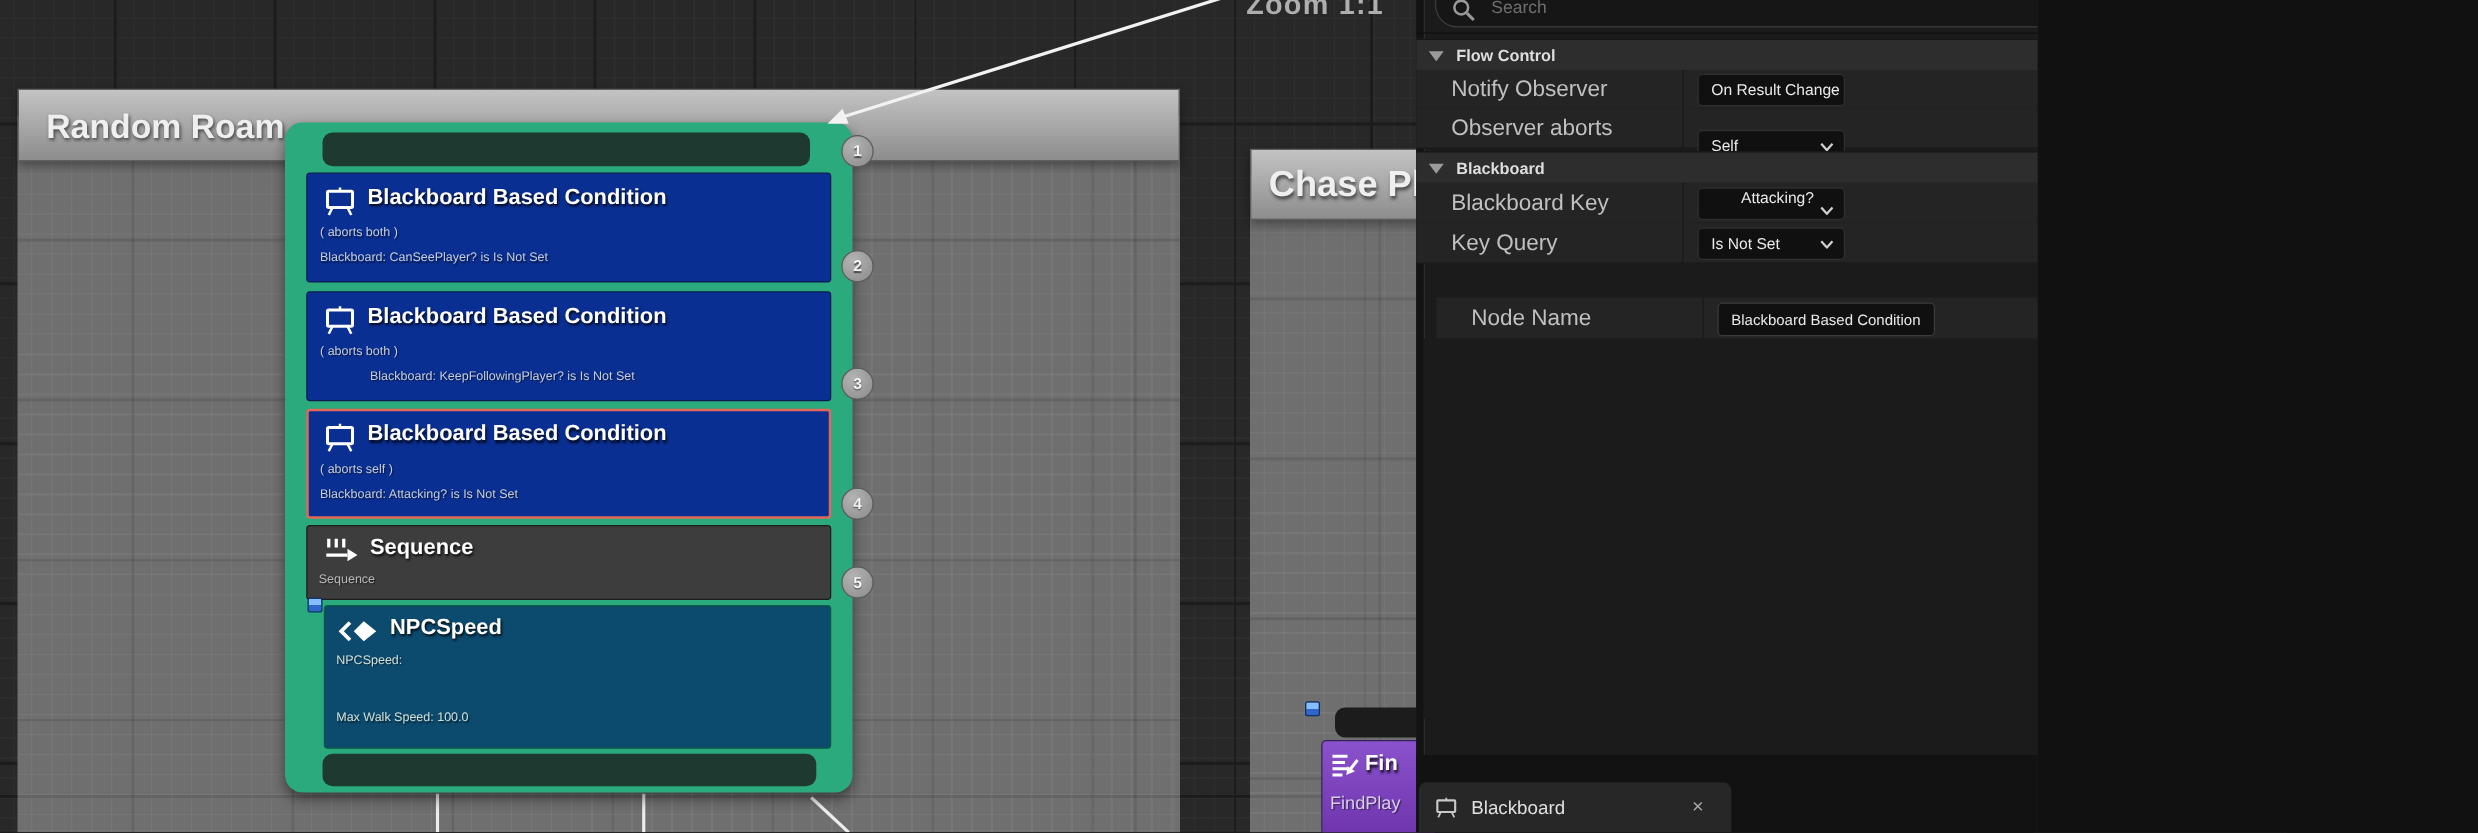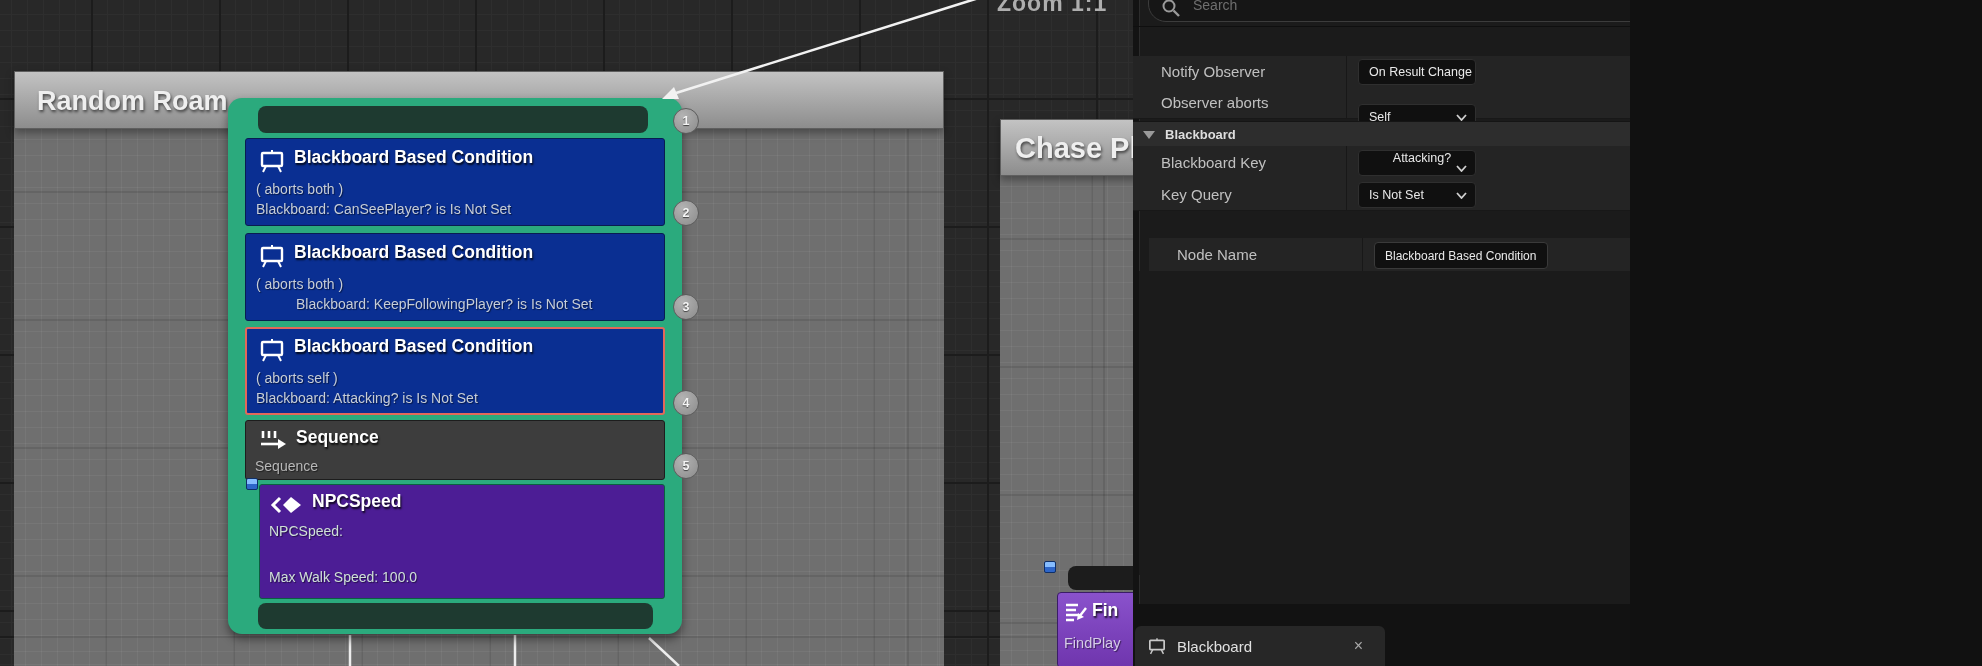--- a/index.html
+++ b/index.html
@@ -28,25 +28,25 @@
     border:1px solid #5f5f5f;box-shadow:0 4px 8px rgba(0,0,0,.35);
     color:#efefef;font-weight:bold;overflow:hidden;white-space:nowrap;
     text-shadow:1px 2px 3px rgba(0,0,0,.6);margin-top:36px;}
 
   
   .bt-frame{background:#2baa7d;border-radius:14px;box-shadow:0 5px 10px rgba(0,0,0,.45);}
   .bt-bar{background:#1e3a30;border-radius:8px;}
   .bt-sub{border-radius:3px;color:#fff;}
   .bt-title{font-size:17.5px;font-weight:bold;color:#fff;text-shadow:1px 2px 2px rgba(0,0,0,.85);
     white-space:nowrap;}
-  .bt-line{font-size:14px;color:#c6cdd8;text-shadow:1px 1px 1px rgba(0,0,0,.5);white-space:nowrap;}
+  .bt-line{font-size:10px;color:#c6cdd8;text-shadow:1px 1px 1px rgba(0,0,0,.5);white-space:nowrap;}
   .dec{background:#0a2f92;border:1.5px solid #091d50;}
   .dec-selected{border:2.5px solid #e2685a;}
   .seq{background:#3d3d3d;border:1.5px solid #1d1d1d;}
-  .svc{background:#4c1d95;border:1.5px solid #0b5e41;padding-left:48px;}
+  .svc{background:#0c4a6e;border:1.5px solid #0b5e41;padding-left:48px;}
   .order-badge{width:24px;height:24px;border-radius:50%;
     background:radial-gradient(circle at 35% 30%,#b3b3b3,#8b8b8b);
     border:1px solid #5c5c5c;color:#f5f5f5;font-size:12.5px;font-weight:bold;
     display:flex;align-items:center;justify-content:center;text-shadow:0 1px 1px rgba(0,0,0,.6);}
   .bp-marker{width:10px;height:10px;border:1px solid #0e2f68;
     background:linear-gradient(#86bdff 0 50%,#2e66c9 50% 100%);border-radius:2px;}
 
   
   .task{background:linear-gradient(#8a52cc,#6f35ad);border:1.5px solid #3a1c66;border-radius:4px;overflow:hidden;}
 
@@ -55,21 +55,21 @@
   .panel-strip{left:0;top:0;width:6px;height:666px;background:#131313;border-right:1px solid #2c2c2c;}
   .search-pill{background:#161616;border:1px solid #3c3c3c;border-radius:18px;}
   .search-input{background:transparent;border:none;outline:none;color:#b9b9b9;font-size:14px;
     font-family:"Liberation Sans",sans-serif;width:600px;}
   .search-input::placeholder{color:#6f6f6f;}
   .sec-header{background:#2d2d2d;border-top:1px solid #151515;border-bottom:1px solid #151515;
     color:#dedede;font-weight:bold;font-size:13px;display:flex;align-items:center;}
   .sec-tri{width:0;height:0;border-left:6px solid transparent;border-right:6px solid transparent;
     border-top:8px solid #9a9a9a;margin:0 10px 0 10px;}
   .prow{background:#242424;border-bottom:1px solid #181818;display:flex;align-items:center;}
-  .prow-label{color:#c0c0c0;font-size:15px;padding-left:28px;white-space:nowrap;}
+  .prow-label{color:#c0c0c0;font-size:18px;padding-left:28px;white-space:nowrap;}
   .prow-divider{position:absolute;left:213px;top:0;bottom:0;width:1px;background:#181818;}
   .prow-divider2{position:absolute;left:824px;top:0;bottom:0;width:1px;background:#181818;}
   .combo{position:absolute;left:225px;height:24px;background:#101010;border:1px solid #2f2f2f;
     border-radius:4px;color:#e9e9e9;font-size:12.5px;display:flex;align-items:center;}
   .combo-text{padding-left:10px;white-space:nowrap;}
   .combo-chev{margin-left:auto;margin-right:8px;}
   .notice-badge{background:#16a17b;border-radius:7px;color:#ecfff8;font-size:14.5px;
     display:flex;align-items:center;padding:0 14px;white-space:nowrap;}
   .bottom-tab{background:#272727;border-radius:6px 6px 0 0;display:flex;align-items:center;
     color:#e0e0e0;font-size:15px;}
@@ -198,20 +198,24 @@
       </svg>
       <input class="search-input abs" style="left: 42px; top: 7px; height: 24px;" placeholder="Search">
     </div>
     <svg class="abs" style="left:812px;top:0;" width="26" height="16" viewBox="0 0 26 16">
       <rect x="1" y="-4" width="23" height="18" rx="4" fill="none" stroke="#9a9a9a" stroke-width="2"></rect>
       <circle cx="8" cy="7" r="1.8" fill="#9a9a9a"></circle>
       <circle cx="16" cy="7" r="1.8" fill="#9a9a9a"></circle>
     </svg>
     <div class="abs" style="left:0;top:26px;width:849px;height:1px;background:#0f0f0f;"></div>
 
+    <div class="abs sec-header" style="left:0;top:31px;width:849px;height:25px;">
+      <span class="sec-tri"></span>
+      <span>Flow Control</span>
+    </div>
 
     <div class="abs prow" style="left:0;top:56px;width:849px;height:31px;">
       <span class="prow-label">Notify Observer</span>
       <span class="prow-divider"></span>
       <span class="prow-divider2"></span>
       <div class="combo" style="top:3px;width:116px;">
         <span class="combo-text">On Result Change</span>
         <svg class="combo-chev" width="11" height="7" viewBox="0 0 11 7">
           <polyline points="1,1 5.5,6 10,1" fill="none" stroke="#cfcfcf" stroke-width="1.8"></polyline>
         </svg>

